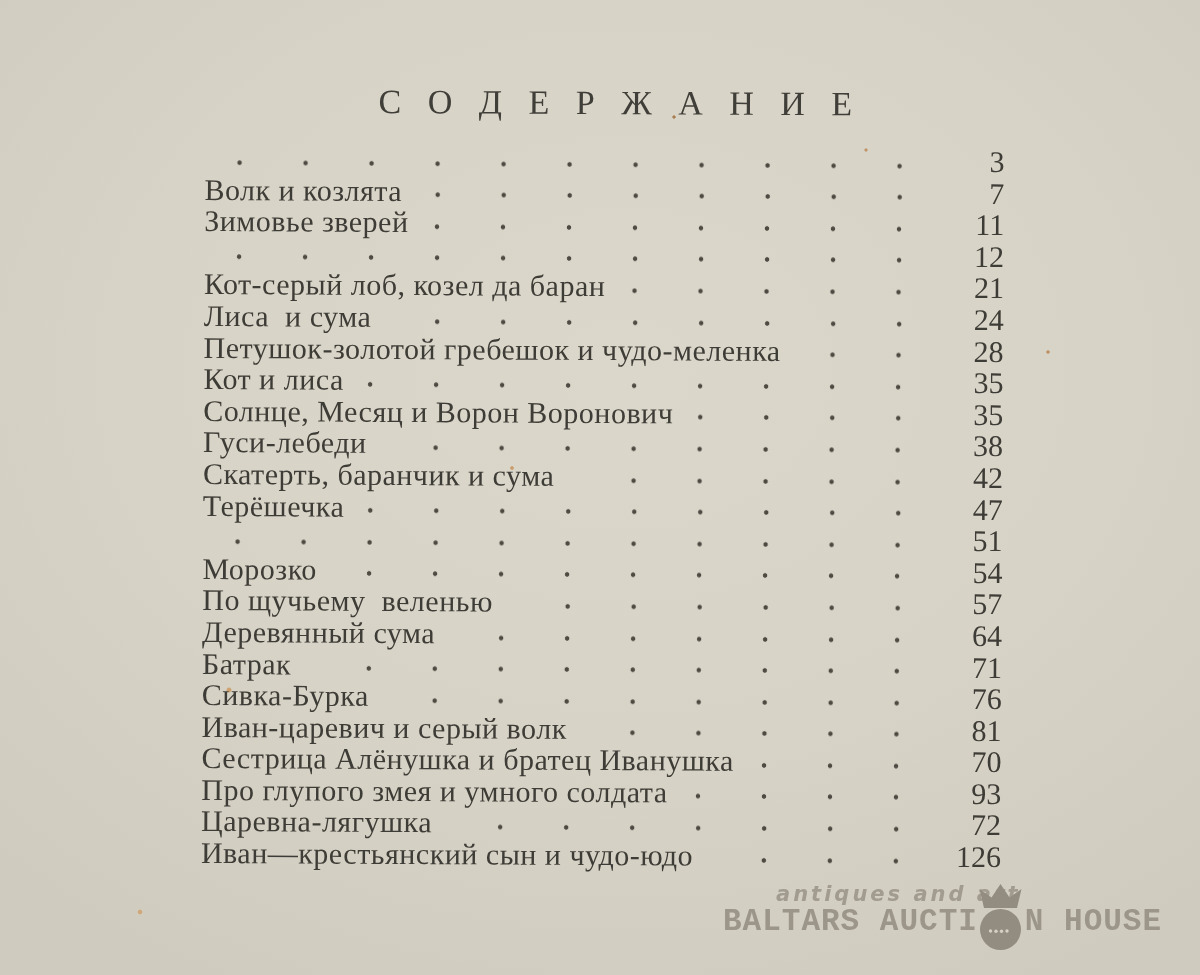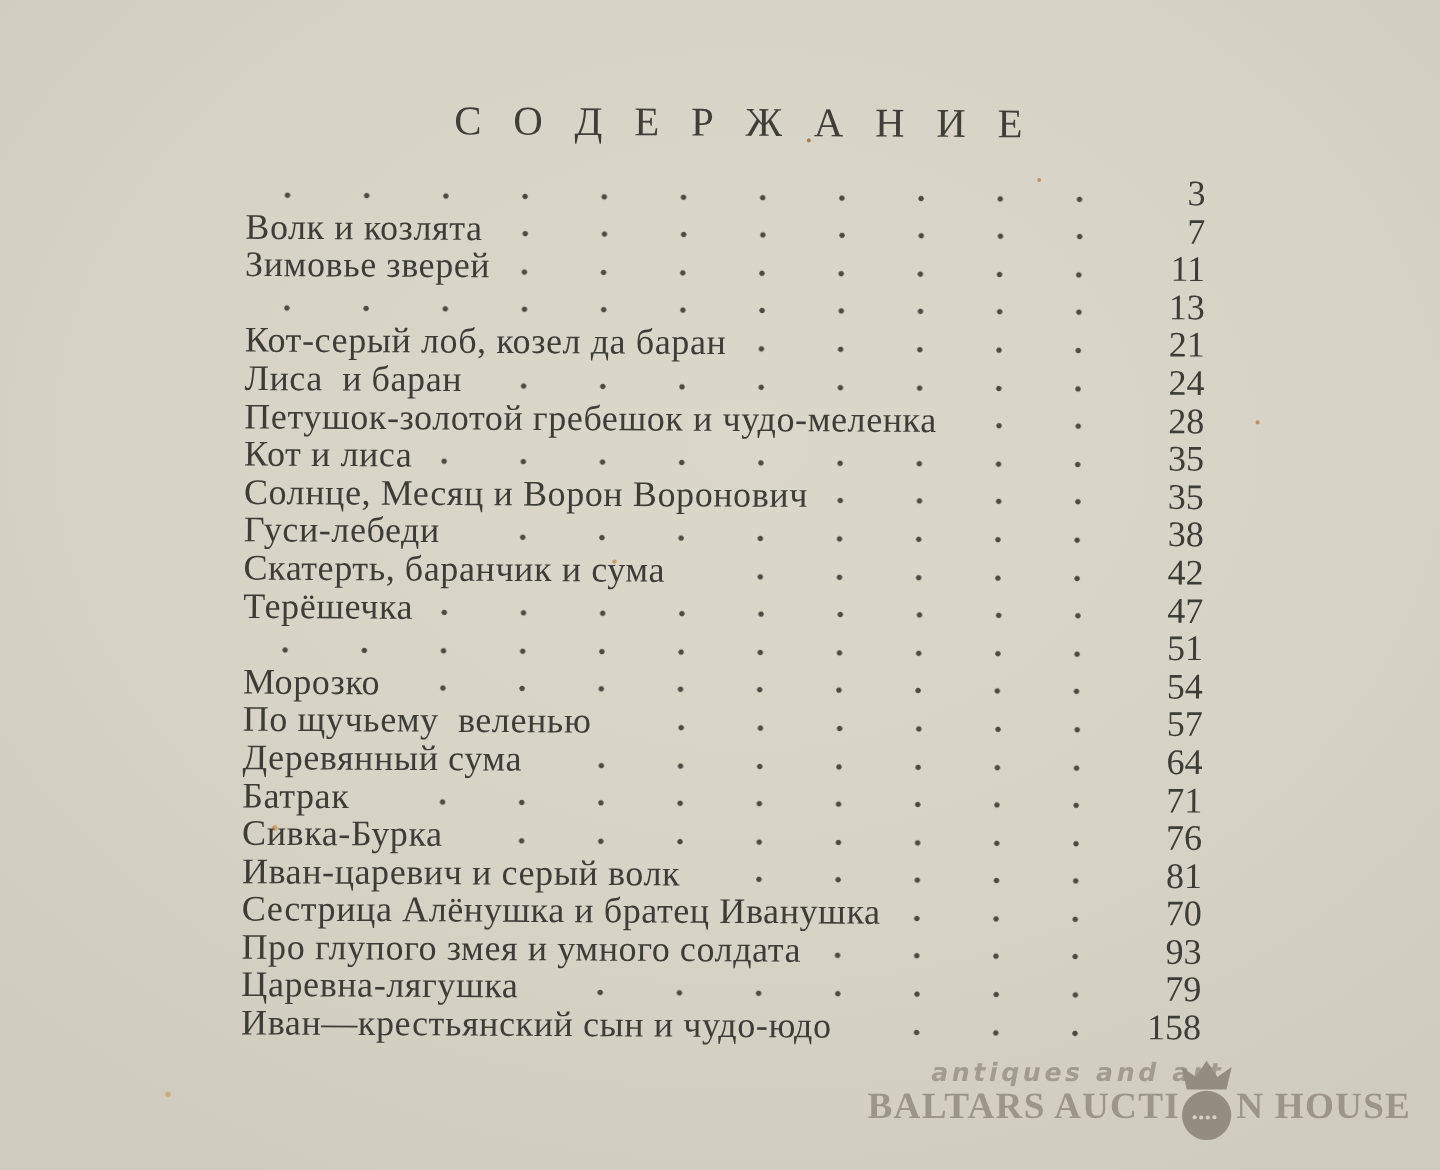--- a/index.html
+++ b/index.html
@@ -87,21 +87,21 @@
     font-style: italic;
     font-weight: bold;
     font-size: 21px;
     line-height: 25px;
     letter-spacing: 3px;
     color: #a29b90;
   }
   .wm-name {
     display: flex;
     align-items: flex-end;
-    font-family: Liberation Serif, serif;
+    font-family: Liberation Mono, monospace;
     font-weight: bold;
     font-size: 31px;
     line-height: 33px;
     letter-spacing: 1px;
     color: #9c958a;
     margin-top: -2px;
   }
   .wm-gap {
     position: relative;
     width: 47px;
@@ -128,29 +128,29 @@
         <span class="leader"></span>
         <span class="toc-page">7</span>
       </div>
       <div class="toc-row">
         <span class="toc-title">Зимовье зверей</span>
         <span class="leader"></span>
         <span class="toc-page">11</span>
       </div>
       <div class="toc-row">
         <span class="leader"></span>
-        <span class="toc-page">13</span>
+        <span class="toc-page">12</span>
       </div>
       <div class="toc-row">
         <span class="toc-title">Кот-серый лоб, козел да баран</span>
         <span class="leader"></span>
         <span class="toc-page">21</span>
       </div>
       <div class="toc-row">
-        <span class="toc-title">Лиса  и баран</span>
+        <span class="toc-title">Лиса  и сума</span>
         <span class="leader"></span>
         <span class="toc-page">24</span>
       </div>
       <div class="toc-row">
         <span class="toc-title">Петушок-золотой гребешок и чудо-меленка</span>
         <span class="leader"></span>
         <span class="toc-page">28</span>
       </div>
       <div class="toc-row">
         <span class="toc-title">Кот и лиса</span>
@@ -217,26 +217,26 @@
         <span class="toc-page">70</span>
       </div>
       <div class="toc-row">
         <span class="toc-title">Про глупого змея и умного солдата</span>
         <span class="leader"></span>
         <span class="toc-page">93</span>
       </div>
       <div class="toc-row">
         <span class="toc-title">Царевна-лягушка</span>
         <span class="leader"></span>
-        <span class="toc-page">79</span>
+        <span class="toc-page">72</span>
       </div>
       <div class="toc-row">
         <span class="toc-title">Иван—крестьянский сын и чудо-юдо</span>
         <span class="leader"></span>
-        <span class="toc-page">158</span>
+        <span class="toc-page">126</span>
       </div>
     </div>
 </div>
 
 <div class="watermark">
   <div class="wm-tagline">antiques and art</div>
   <div class="wm-name">
     <span>BALTARS AUCTI</span>
     <span class="wm-gap">
       <svg class="wm-logo" width="47" height="67" viewBox="0 0 47 67" xmlns="http://www.w3.org/2000/svg">

